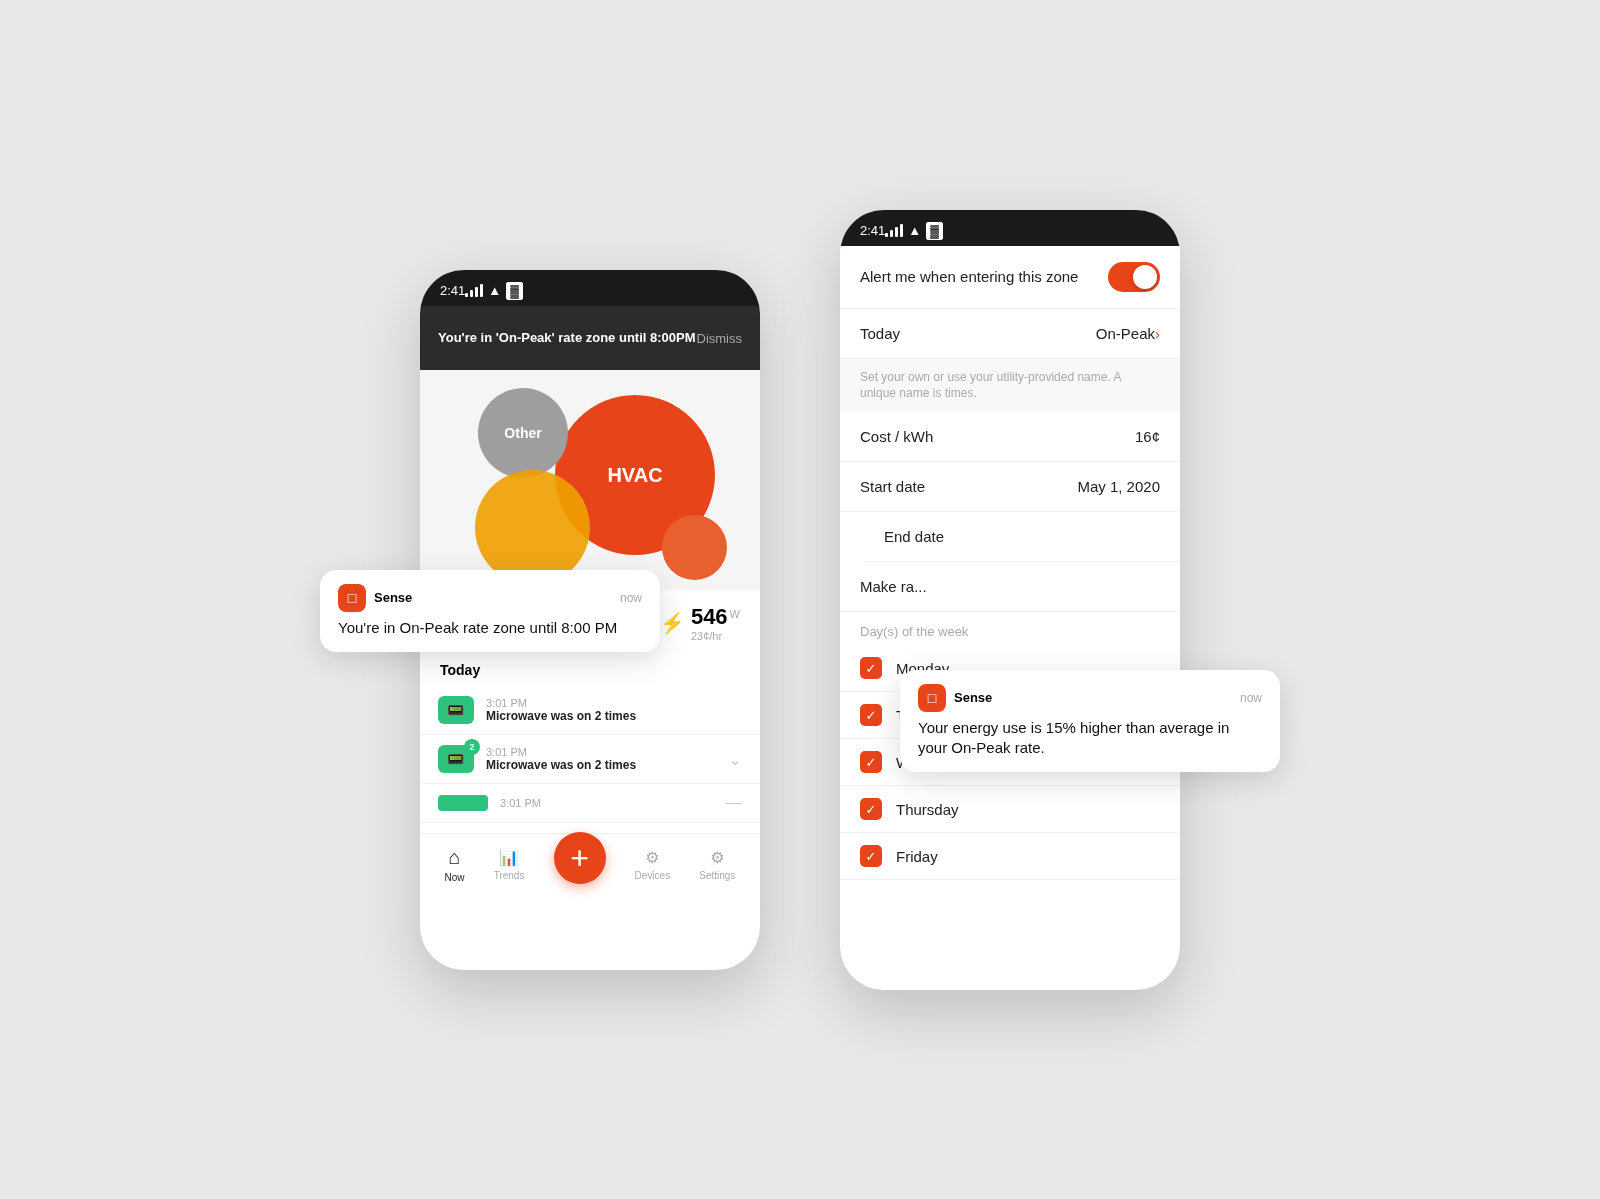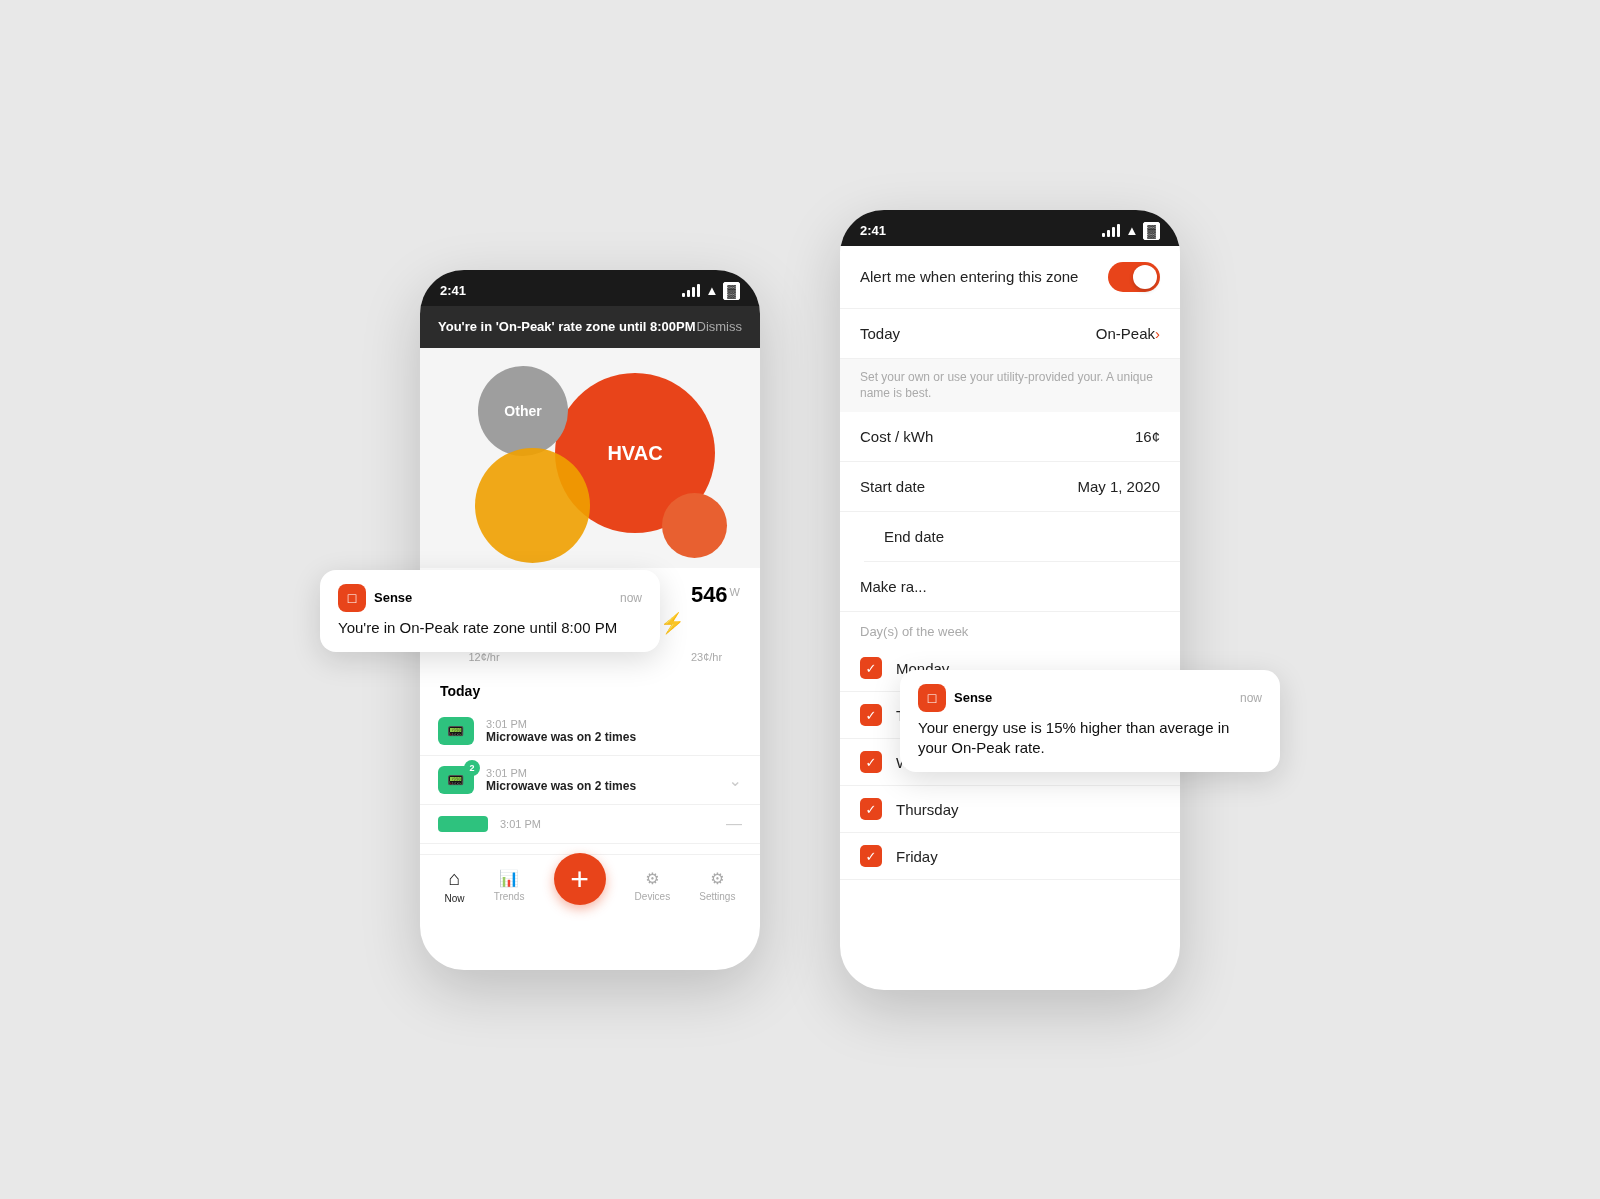--- a/index.html
+++ b/index.html
@@ -36,27 +36,26 @@
     }
 
     .phone-right {
       width: 340px;
       height: 780px;
     }
 
     
     .status-bar {
       display: flex;
-      justify-content: space-between;
       align-items: center;
       padding: 12px 20px 6px;
       background: #1a1a1a;
       color: #fff;
       font-size: 13px;
-      font-weight: 700;
+      font-weight: 400;
     }
 
     .status-icons {
       display: flex;
       gap: 5px;
       align-items: center;
     }
 
     .signal-bars {
       display: flex;
@@ -66,24 +65,24 @@
     .signal-bars span {
       background: currentColor;
       width: 3px;
       border-radius: 1px;
     }
 
     
     .peak-banner {
       background: #2c2c2c;
       color: #fff;
-      padding: 13px 18px;
+      padding: 24px 18px;
       display: flex;
       justify-content: space-between;
-      align-items: flex-start;
+      align-items: flex-end;
       font-size: 13px;
     }
     .peak-banner .message { font-weight: 600; line-height: 1.3; }
     .peak-banner .dismiss { color: #aaa; font-size: 13px; }
 
     
     .bubble-area {
       height: 220px;
       background: #f5f5f5;
       position: relative;
@@ -105,21 +104,21 @@
       display: flex;
       justify-content: space-between;
       padding: 14px 20px 6px;
       background: #fff;
     }
     .power-stat { display: flex; align-items: center; gap: 6px; }
     .power-stat .icon { font-size: 18px; }
     .power-stat .value { font-size: 22px; font-weight: 800; }
     .power-stat .unit { font-size: 11px; color: #aaa; align-self: flex-start; margin-top: 4px; }
     .power-stat .rate { font-size: 11px; color: #aaa; }
-    .power-stat-group { display: flex; flex-direction: column; gap: 43px; }
+    .power-stat-group { display: flex; flex-direction: column; }
     .power-stat-row { display: flex; align-items: baseline; gap: 2px; }
 
     
     .activity-section { padding: 10px 0; background: #fff; flex: 1; }
     .activity-header { font-size: 14px; font-weight: 700; padding: 4px 20px 8px; }
 
     .activity-item {
       display: flex;
       align-items: center;
       padding: 10px 18px;
@@ -475,21 +474,21 @@
       </div>
 
       <div class="tou-row">
         <span class="tou-label">Today</span>
         <span class="tou-value">
           <span>On-Peak</span>
           <span class="tou-chevron">›</span>
         </span>
       </div>
 
-      <div class="tou-hint">Set your own or use your utility-provided your. A unique name is best.</div>
+      <div class="tou-hint">Set your own or use your utility-provided name. A unique name is times.</div>
 
       <div class="tou-row">
         <span class="tou-label">Cost / kWh</span>
         <span class="tou-value">16¢</span>
       </div>
 
       <div class="tou-row">
         <span class="tou-label">Start date</span>
         <span class="tou-value">May 1, 2020</span>
       </div>

